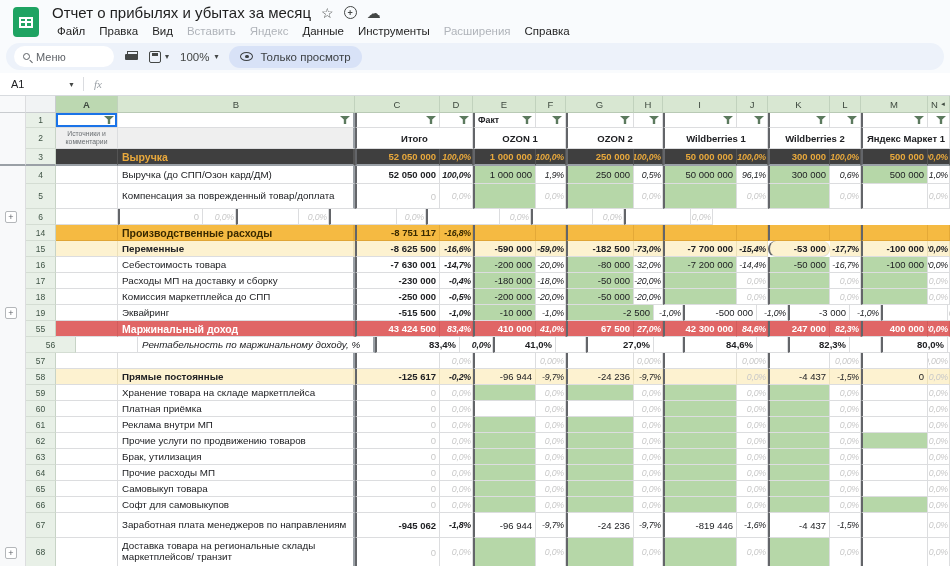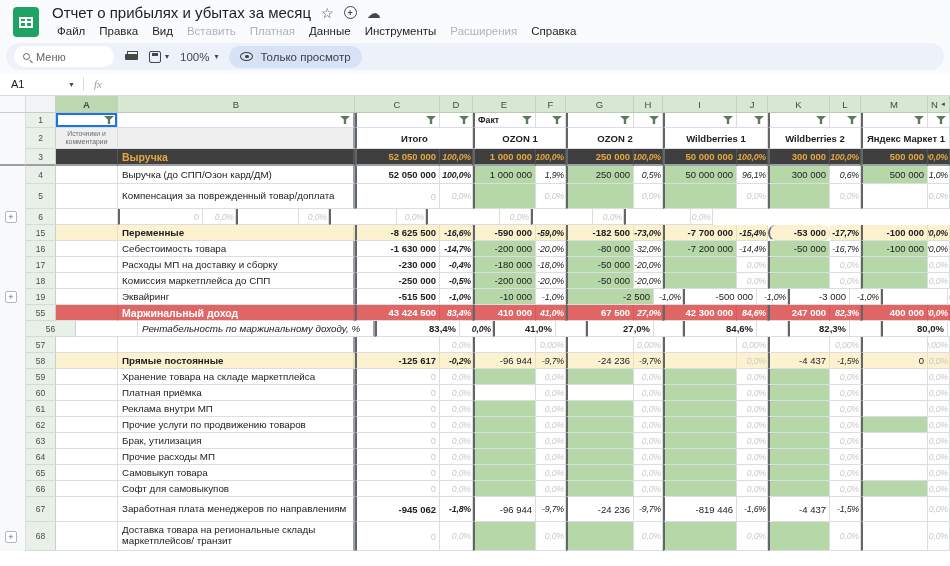--- a/index.html
+++ b/index.html
@@ -125,21 +125,21 @@
     <span class="doc-title">Отчет о прибылях и убытах за месяц</span>
     <span class="t-icon">☆</span>
     <span class="circle-plus">+</span>
     <span class="t-icon">☁</span>
   </div>
   <div class="menubar" id="menubar">
       <span class="menu-item">Файл</span>
       <span class="menu-item">Правка</span>
       <span class="menu-item">Вид</span>
       <span class="menu-item disabled">Вставить</span>
-      <span class="menu-item disabled">Платная</span>
+      <span class="menu-item disabled">Яндекс</span>
       <span class="menu-item">Данные</span>
       <span class="menu-item">Инструменты</span>
       <span class="menu-item disabled">Расширения</span>
       <span class="menu-item">Справка</span>
     </div>
 </div>
 
 <div class="toolbar-wrap">
   <div class="toolbar">
     <div class="search-pill">
@@ -313,20 +313,38 @@
       <div class="c col-F pct faint" style="width: 30px;">0,0%</div>
       <div class="c col-G vc bL" style="width: 68px;"></div>
       <div class="c col-H pct faint" style="width: 29px;">0,0%</div>
       <div class="c col-I vc bL" style="width: 74px;"></div>
       <div class="c col-J pct faint" style="width: 31px;">0,0%</div>
       <div class="c col-K vc bL" style="width: 62px;"></div>
       <div class="c col-L pct faint" style="width: 31px;">0,0%</div>
       <div class="c col-M vc bL" style="width: 67px;"></div>
       <div class="c col-N pct faint" style="width: 22px;">0,0%</div>
     </div>
+    <div class="g-row r-orange" style="height: 16px;">
+      <div class="mcell" style="width: 26px;"></div>
+      <div class="num" style="width: 30px;">14</div>
+      <div class="c a-col" style="width: 62px;"></div>
+      <div class="c b-col" style="width: 237px;">Производственные расходы</div>
+      <div class="c col-C vc bL" style="width: 85px;">-8 751 117</div>
+      <div class="c col-D pct" style="width: 33px;">-16,8%</div>
+      <div class="c col-E vc bL" style="width: 63px;"></div>
+      <div class="c col-F pct" style="width: 30px;"></div>
+      <div class="c col-G vc bL" style="width: 68px;"></div>
+      <div class="c col-H pct" style="width: 29px;"></div>
+      <div class="c col-I vc bL" style="width: 74px;"></div>
+      <div class="c col-J pct" style="width: 31px;"></div>
+      <div class="c col-K vc bL" style="width: 62px;"></div>
+      <div class="c col-L pct" style="width: 31px;"></div>
+      <div class="c col-M vc bL" style="width: 67px;"></div>
+      <div class="c col-N pct" style="width: 22px;"></div>
+    </div>
     <div class="g-row r-cream r-strong" style="height: 16px;">
       <div class="mcell" style="width: 26px;"></div>
       <div class="num" style="width: 30px;">15</div>
       <div class="c a-col" style="width: 62px;"></div>
       <div class="c b-col" style="width: 237px;">Переменные</div>
       <div class="c col-C vc bL" style="width: 85px;">-8 625 500</div>
       <div class="c col-D pct" style="width: 33px;">-16,6%</div>
       <div class="c col-E vc bL" style="width: 63px;">-590 000</div>
       <div class="c col-F pct" style="width: 30px;">-59,0%</div>
       <div class="c col-G vc bL" style="width: 68px;">-182 500</div>
@@ -336,21 +354,21 @@
       <div class="c col-K vc bL" style="width: 62px; border-radius: 8px;">-53 000</div>
       <div class="c col-L pct" style="width: 31px;">-17,7%</div>
       <div class="c col-M vc bL" style="width: 67px;">-100 000</div>
       <div class="c col-N pct" style="width: 22px;">-20,0%</div>
     </div>
     <div class="g-row" style="height: 16px;">
       <div class="mcell" style="width: 26px;"></div>
       <div class="num" style="width: 30px;">16</div>
       <div class="c a-col" style="width: 62px;"></div>
       <div class="c b-col" style="width: 237px;">Себестоимость товара</div>
-      <div class="c col-C vc bL" style="width: 85px;">-1 630 000</div>
+      <div class="c col-C vc bL" style="width: 85px;">-7 630 001</div>
       <div class="c col-D pct" style="width: 33px;">-14,7%</div>
       <div class="c col-E vc bL cell-g" style="width: 63px;">-200 000</div>
       <div class="c col-F pct" style="width: 30px;">-20,0%</div>
       <div class="c col-G vc bL cell-g" style="width: 68px;">-80 000</div>
       <div class="c col-H pct" style="width: 29px;">-32,0%</div>
       <div class="c col-I vc bL cell-g" style="width: 74px;">-7 200 000</div>
       <div class="c col-J pct" style="width: 31px;">-14,4%</div>
       <div class="c col-K vc bL cell-g" style="width: 62px;">-50 000</div>
       <div class="c col-L pct" style="width: 31px;">-16,7%</div>
       <div class="c col-M vc bL cell-g" style="width: 67px;">-100 000</div>

